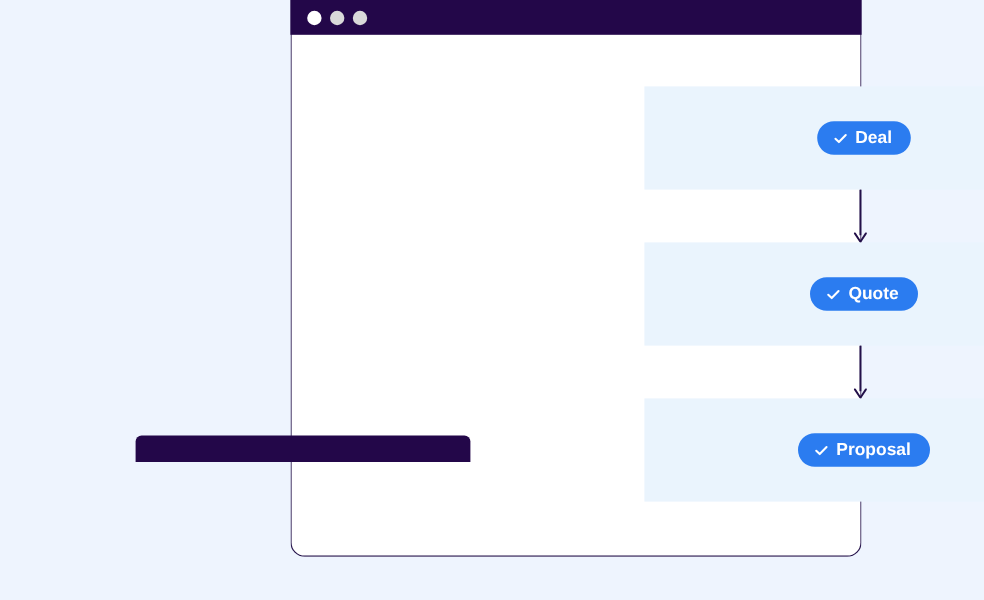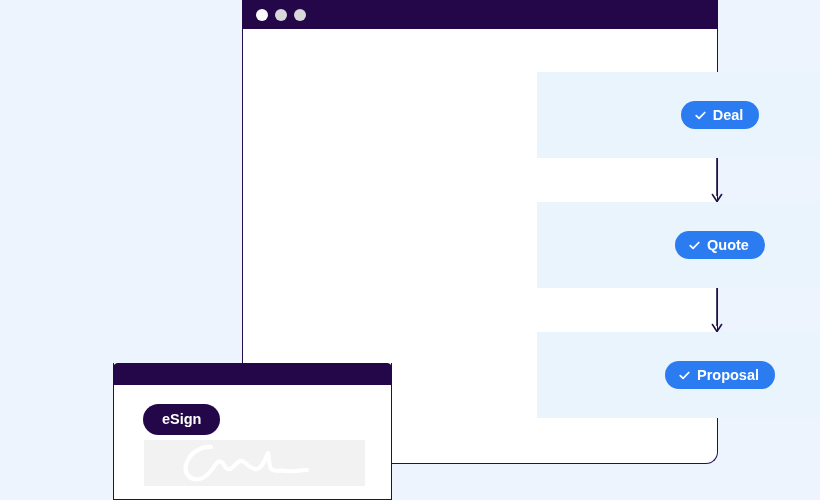--- a/index.html
+++ b/index.html
@@ -233,39 +233,16 @@
 
     </div>
   </div>
 
   <div class="titlebar-main">
     <span class="dot dot-1"></span>
     <span class="dot dot-2"></span>
     <span class="dot dot-3"></span>
   </div>
 
-  <div class="window-second">
-
-    <button class="esign-pill">
-      <span>eSign</span>
-    </button>
-
-    <div class="sign-box">
-      <svg width="172" height="42" viewBox="0 0 172 42" aria-hidden="true">
-        <path d="M42 5
-                 C 33 4, 22 10, 18 20
-                 C 13 32, 22 39, 31 37
-                 C 39 35, 43 27, 47 22
-                 C 50 18, 53 19, 55 23
-                 C 57 27, 60 29, 64 25
-                 C 68 21, 71 17, 75 20
-                 C 79 23, 83 28, 88 27
-                 C 93 26, 96 18, 99 11
-                 C 100 16, 100 24, 102 27
-                 C 105 30, 112 28, 118 29
-                 C 125 30, 131 28, 138 28" fill="none" stroke="#ffffff" stroke-width="4.2" stroke-linecap="round" stroke-linejoin="round"></path>
-      </svg>
-    </div>
-  </div>
 
   <div class="titlebar-second"></div>
 
 </div>
 
 </body></html>

